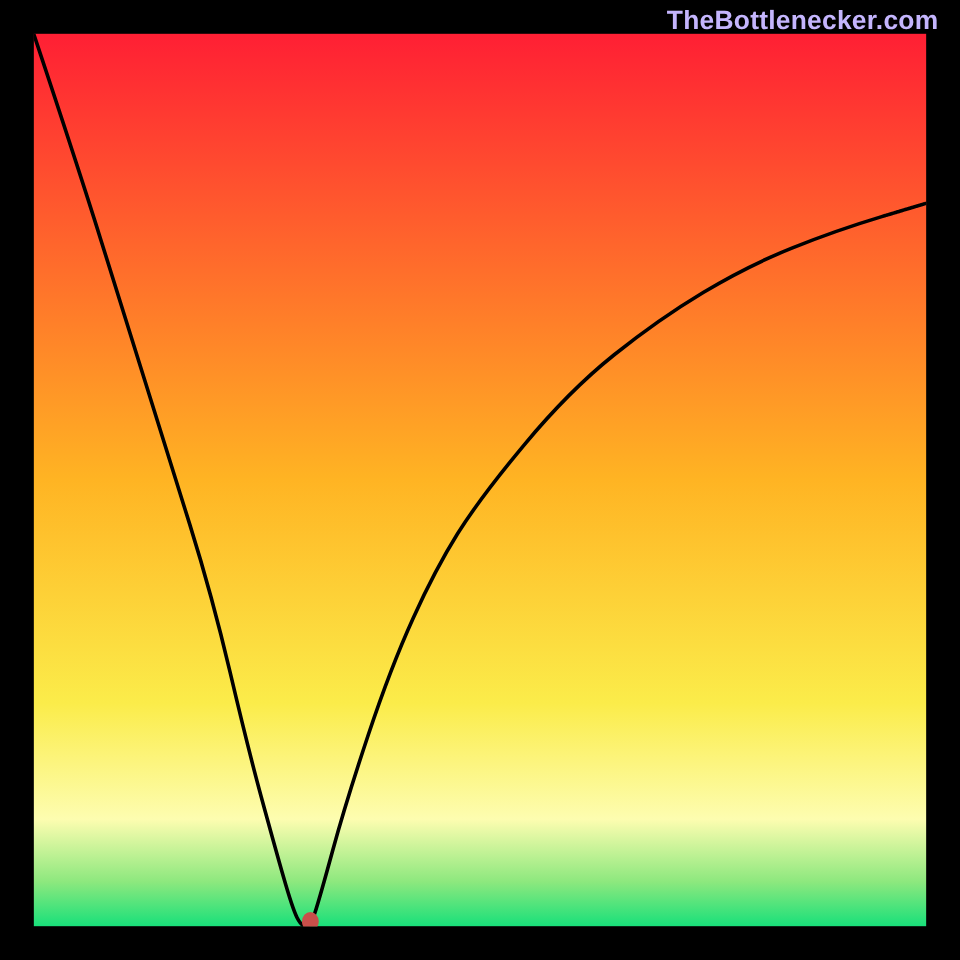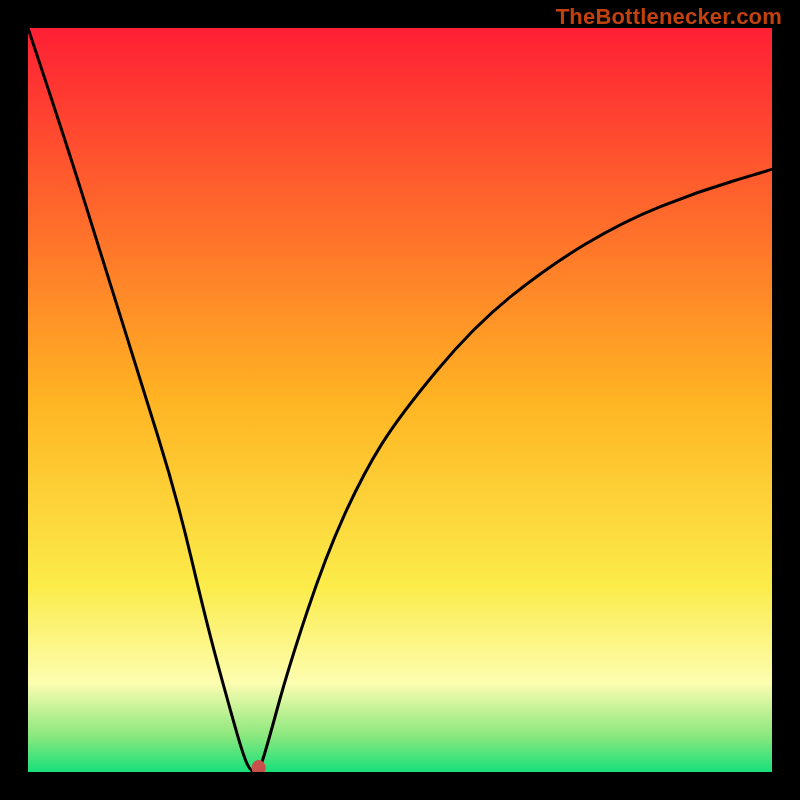--- a/index.html
+++ b/index.html
@@ -30,21 +30,21 @@
     display: block;
     width: 744px;
     height: 744px;
   }
   .watermark {
     position: absolute;
     top: 4px;
     right: 18px;
     font-size: 22px;
     font-weight: 600;
-    color: #c2410c;
+    color: #c4b5fd;
     letter-spacing: 0.2px;
     user-select: none;
   }
 </style>
 </head>
 <body>
 
 <div class="frame">
   <div class="plot-area">
     <svg viewBox="0 0 744 744" preserveAspectRatio="none">

